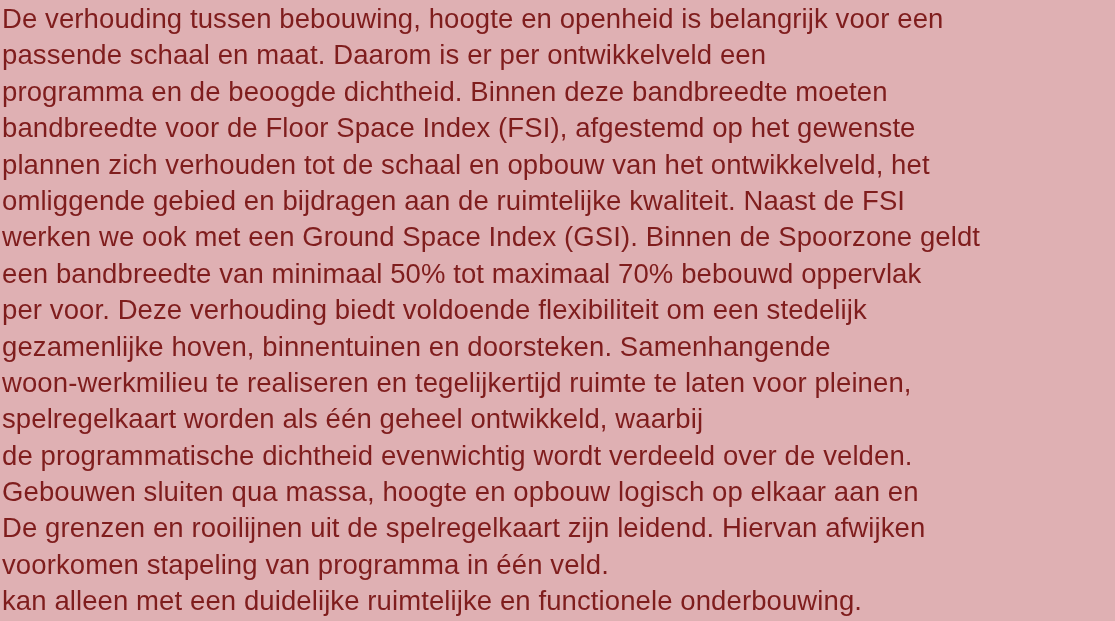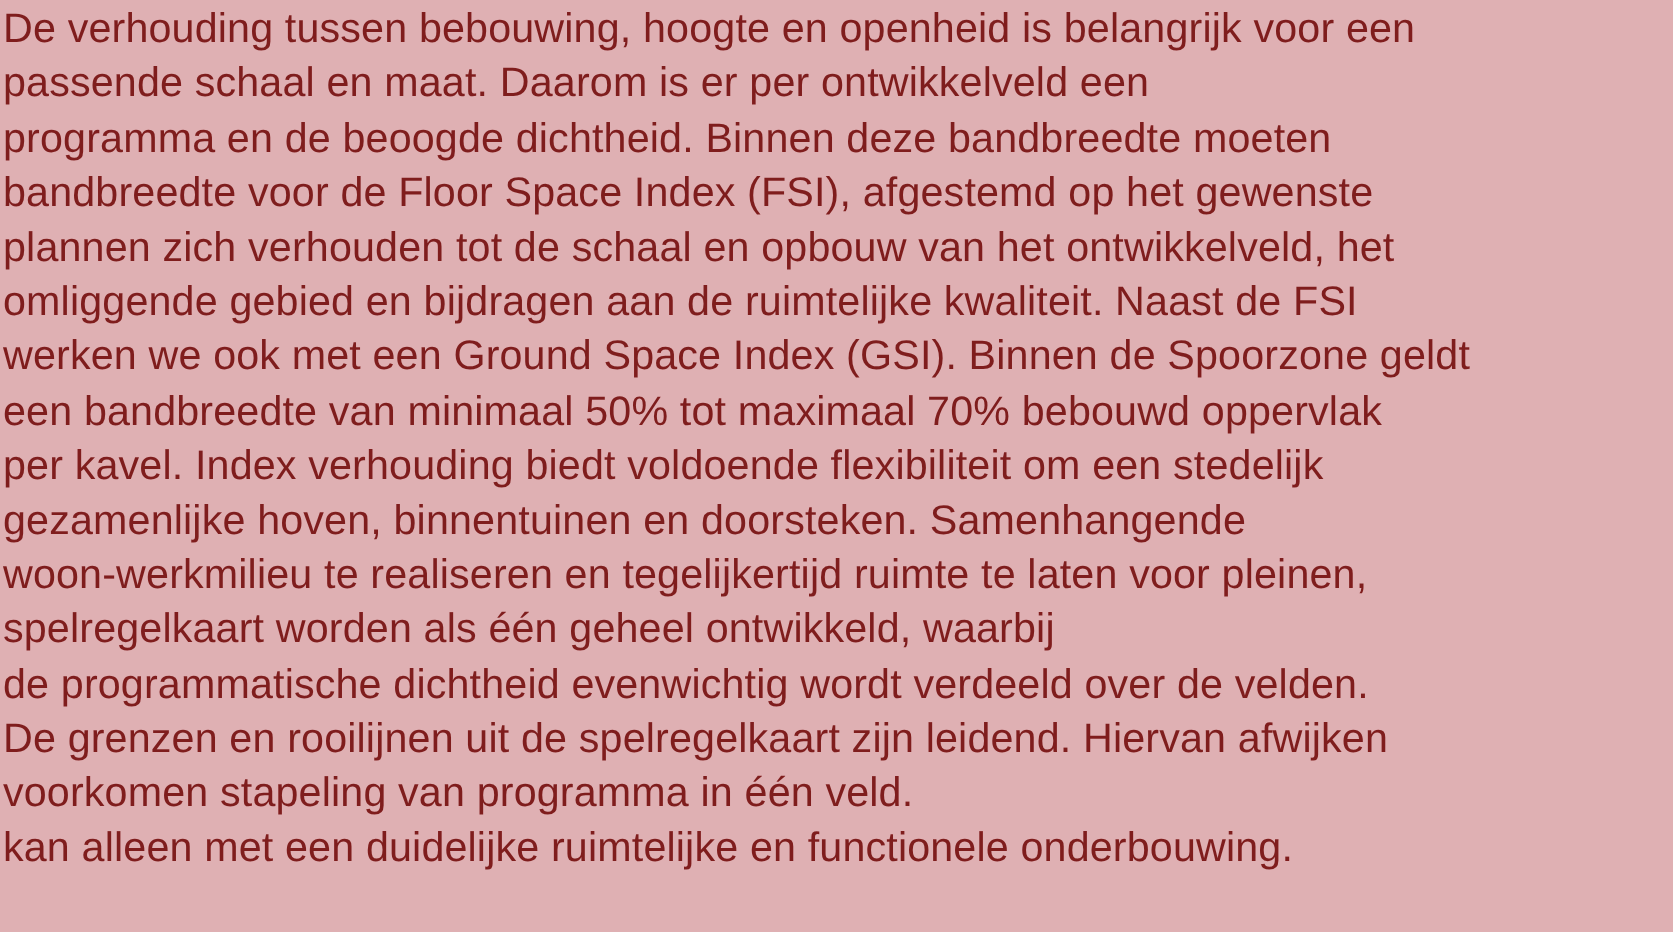--- a/index.html
+++ b/index.html
@@ -32,21 +32,22 @@
 
 <div class="text-block">
   <div class="text-line">De verhouding tussen bebouwing, hoogte en openheid is belangrijk voor een</div>
   <div class="text-line">passende schaal en maat. Daarom is er per ontwikkelveld een</div>
   <div class="text-line">programma en de beoogde dichtheid. Binnen deze bandbreedte moeten</div>
   <div class="text-line">bandbreedte voor de Floor Space Index (FSI), afgestemd op het gewenste</div>
   <div class="text-line">plannen zich verhouden tot de schaal en opbouw van het ontwikkelveld, het</div>
   <div class="text-line">omliggende gebied en bijdragen aan de ruimtelijke kwaliteit. Naast de FSI</div>
   <div class="text-line">werken we ook met een Ground Space Index (GSI). Binnen de Spoorzone geldt</div>
   <div class="text-line">een bandbreedte van minimaal 50% tot maximaal 70% bebouwd oppervlak</div>
-  <div class="text-line">per kavel. Index verhouding biedt voldoende flexibiliteit om een stedelijk</div>
+  <div class="text-line">per voor. Deze verhouding biedt voldoende flexibiliteit om een stedelijk</div>
   <div class="text-line">gezamenlijke hoven, binnentuinen en doorsteken. Samenhangende</div>
   <div class="text-line">woon-werkmilieu te realiseren en tegelijkertijd ruimte te laten voor pleinen,</div>
   <div class="text-line">spelregelkaart worden als één geheel ontwikkeld, waarbij</div>
   <div class="text-line">de programmatische dichtheid evenwichtig wordt verdeeld over de velden.</div>
+  <div class="text-line">Gebouwen sluiten qua massa, hoogte en opbouw logisch op elkaar aan en</div>
   <div class="text-line">De grenzen en rooilijnen uit de spelregelkaart zijn leidend. Hiervan afwijken</div>
   <div class="text-line">voorkomen stapeling van programma in één veld.</div>
   <div class="text-line">kan alleen met een duidelijke ruimtelijke en functionele onderbouwing.</div>
 </div>
 
 </body></html>

